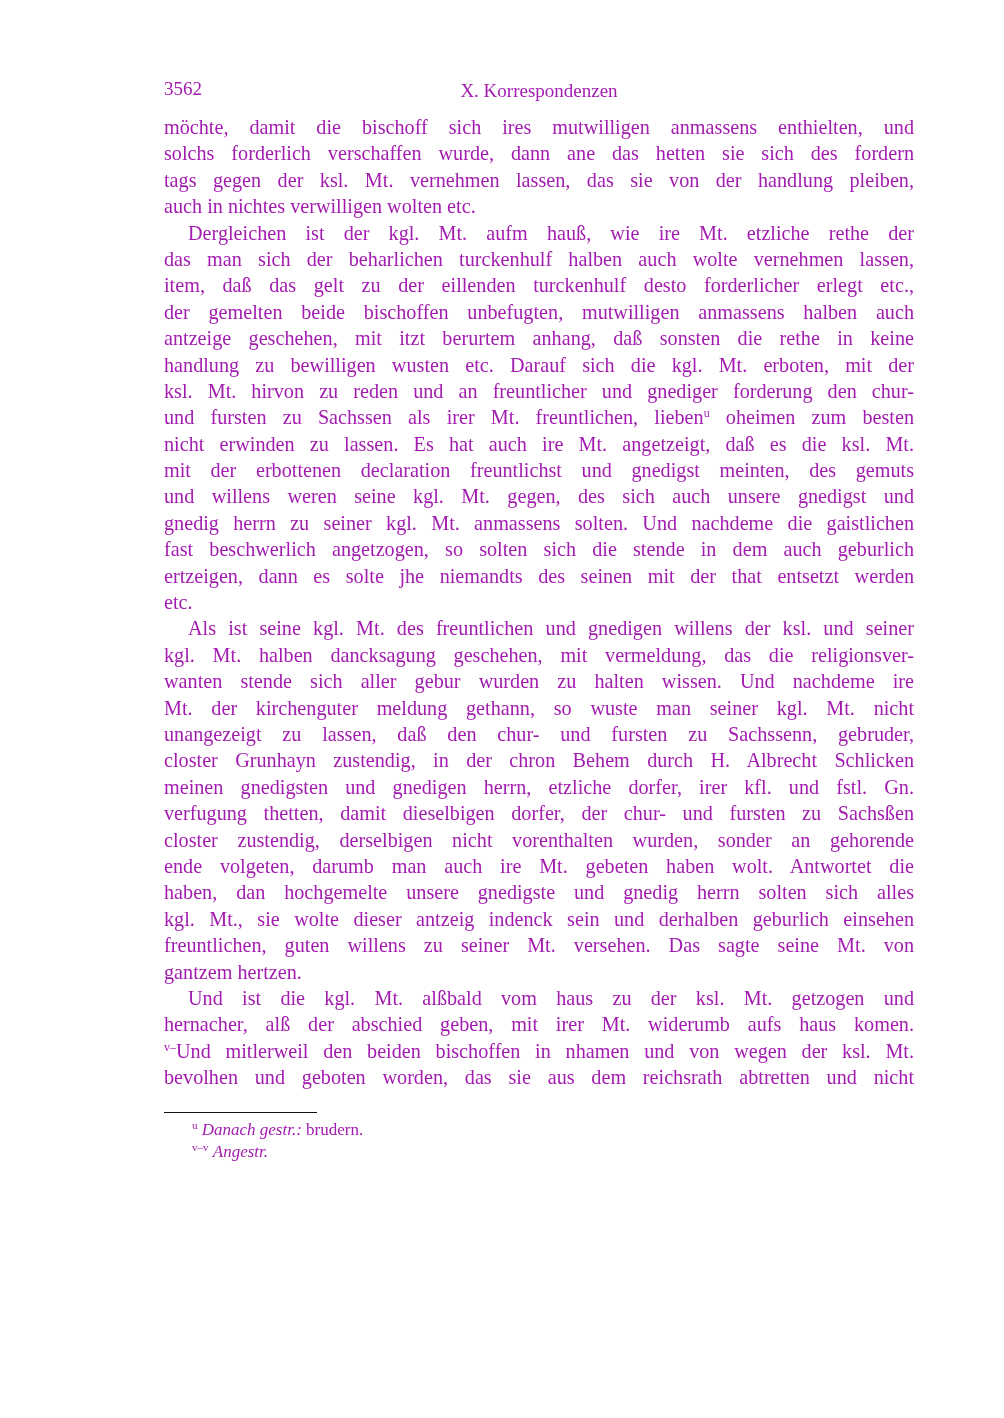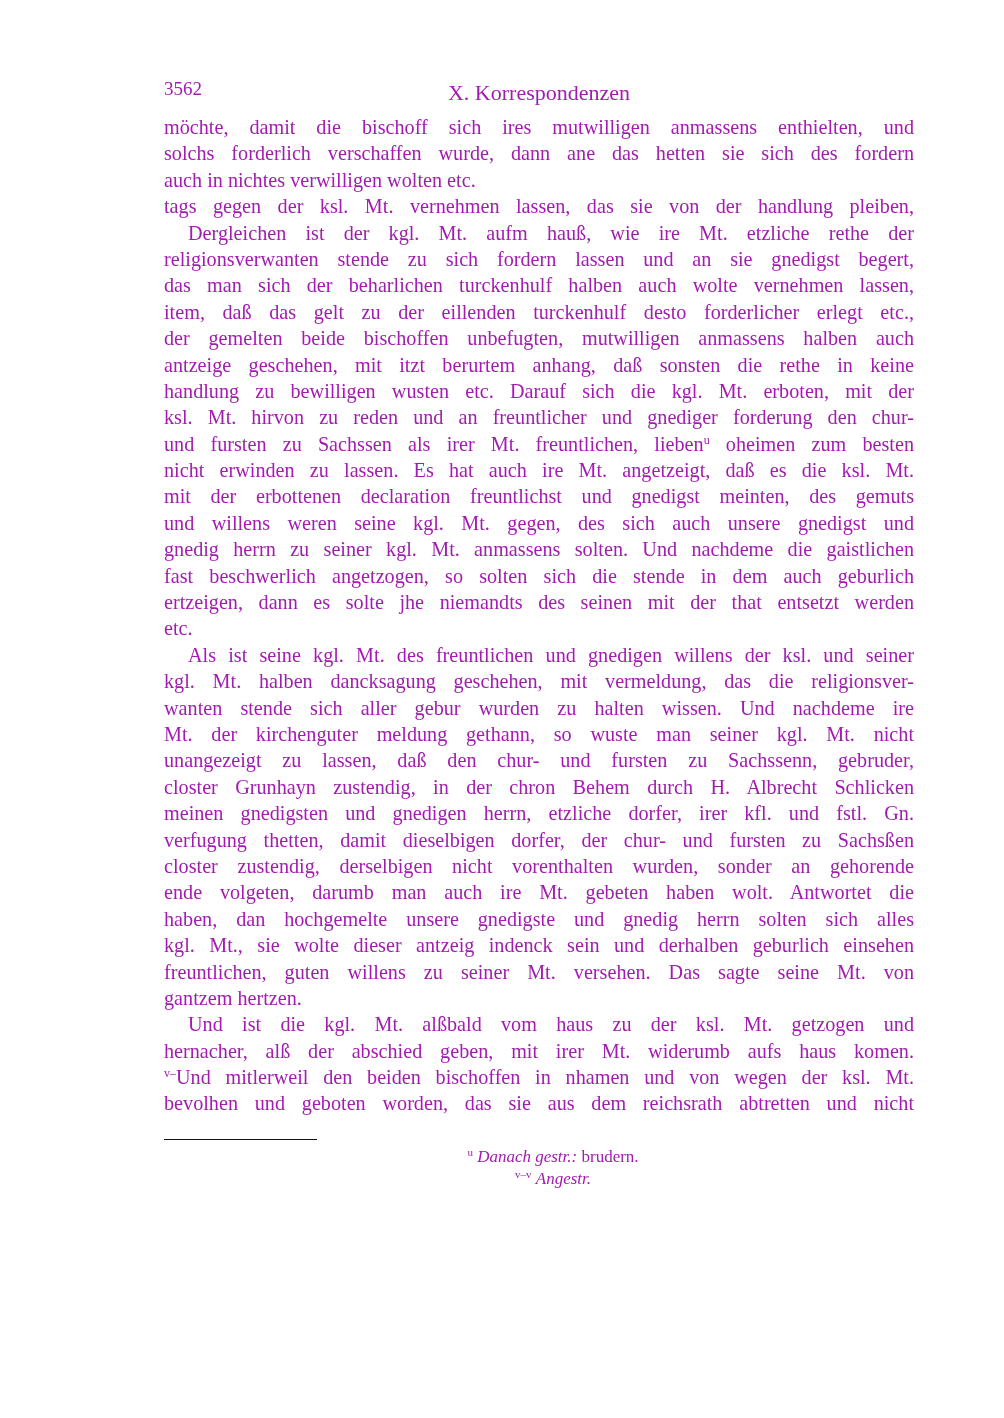--- a/index.html
+++ b/index.html
@@ -1,47 +1,46 @@
 <!DOCTYPE html>
 <html><head>
 <meta charset="utf-8">
 <style>
   html, body { margin: 0; padding: 0; background: #ffffff; }
   body { width: 1004px; height: 1418px; position: relative; overflow: hidden; }
   .page { position: absolute; left: 164px; top: 78px; width: 750px; color: #a21caf; font-family: Liberation Serif, serif; }
   .running-head { position: relative; height: 30px; font-size: 19px; }
   .page-number { position: absolute; left: 0; top: 0; }
-  .section-title { position: absolute; left: 0; right: 0; top: 2px; text-align: center; font-size: 22px; }
+  .section-title { position: absolute; left: 0; right: 0; top: 2px; text-align: center; font-size: 19px; }
   .body { margin-top: 6px; }
   .line { display: block; font-size: 20.2px; line-height: 26.4px; height: 26.4px; white-space: nowrap; text-align: justify; text-align-last: justify; }
   .line.last { text-align-last: left; }
   .line.indent { padding-left: 24px; }
   sup { font-size: 12px; line-height: 0; vertical-align: 7px; }
   .rule { margin-top: 22px; width: 153px; border-top: 1px solid #111; }
   .footnotes { margin-top: 6px; padding-left: 28px; font-size: 17px; line-height: 22px; }
-  .fn { display: block; white-space: nowrap; text-align: center; }
+  .fn { display: block; white-space: nowrap; }
   .fn sup { font-size: 11px; vertical-align: 6px; }
   em { font-style: italic; }
 </style>
 </head>
 <body>
 
 <div class="page">
   <div class="running-head">
     <span class="page-number">3562</span>
     <span class="section-title">X. Korrespondenzen</span>
   </div>
 
   <div class="body" id="body-text">
       <span class="line">möchte, damit die bischoff sich ires mutwilligen anmassens enthielten, und</span>
       <span class="line">solchs forderlich verschaffen wurde, dann ane das hetten sie sich des fordern</span>
+      <span class="line">tags gegen der ksl. Mt. vernehmen lassen, das sie von der handlung pleiben,</span>
       <span class="line last">auch in nichtes verwilligen wolten etc.</span>
-      <span class="line">tags gegen der ksl. Mt. vernehmen lassen, das sie von der handlung pleiben,</span>
       <span class="line indent">Dergleichen ist der kgl. Mt. aufm hauß, wie ire Mt. etzliche rethe der</span>
-      <span class="line">religionsverwanten stende zu sich fordern lassen und an sie gnedigst begert,</span>
       <span class="line">das man sich der beharlichen turckenhulf halben auch wolte vernehmen lassen,</span>
       <span class="line">item, daß das gelt zu der eillenden turckenhulf desto forderlicher erlegt etc.,</span>
       <span class="line">der gemelten beide bischoffen unbefugten, mutwilligen anmassens halben auch</span>
       <span class="line">antzeige geschehen, mit itzt berurtem anhang, daß sonsten die rethe in keine</span>
       <span class="line">handlung zu bewilligen wusten etc. Darauf sich die kgl. Mt. erboten, mit der</span>
       <span class="line">ksl. Mt. hirvon zu reden und an freuntlicher und gnediger forderung den chur-</span>
       <span class="line"><span>und fursten zu Sachssen als irer Mt. freuntlichen, lieben</span><sup>u</sup><span> oheimen zum besten</span></span>
       <span class="line">nicht erwinden zu lassen. Es hat auch ire Mt. angetzeigt, daß es die ksl. Mt.</span>
       <span class="line">mit der erbottenen declaration freuntlichst und gnedigst meinten, des gemuts</span>
       <span class="line">und willens weren seine kgl. Mt. gegen, des sich auch unsere gnedigst und</span>

